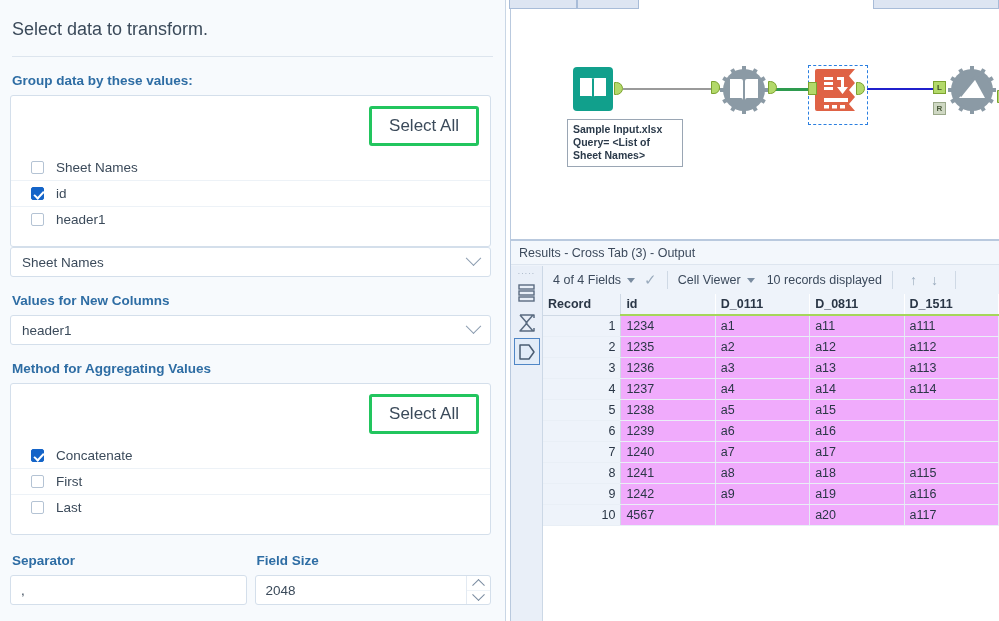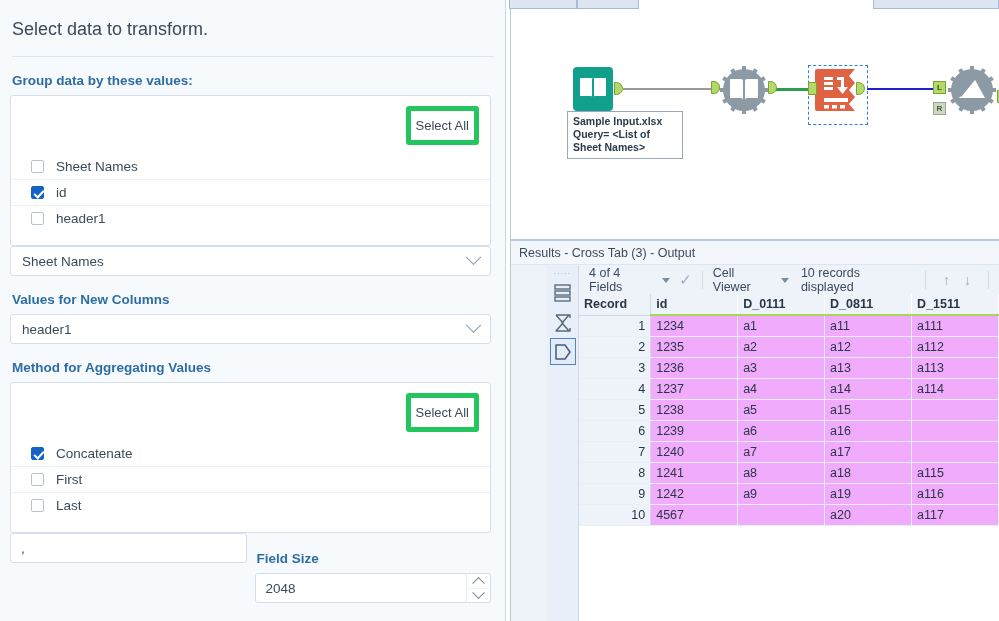--- a/index.html
+++ b/index.html
@@ -38,25 +38,25 @@
     background: #ffffff;
     border: 1px solid #d4dfeb;
     border-radius: 3px;
     position: relative;
   }
   .select-all-row {
     display: flex; justify-content: flex-end;
     padding: 10px 11px 8px 0;
   }
   .select-all-btn {
-    font-size: 13px; color: #3b4a5a;
-    background: #ffffff;
-    border: 5px solid #22c55e;
+    font-size: 17px; color: #3b4a5a;
+    background: #ffffff;
+    border: 3px solid #22c55e;
     border-radius: 3px;
-    padding: 7px 5px;
+    padding: 7px 17px;
     cursor: pointer;
   }
   .check-row {
     display: flex; align-items: center;
     height: 26px;
     padding-left: 20px;
     border-top: 1px solid #edf2f7;
     font-size: 13.5px; color: #3b4a5a;
     cursor: pointer;
   }
@@ -208,21 +208,21 @@
     background: #eef3fa;
     border-left: 1px solid #b9c9de;
     border-top: 1px solid #b9c9de;
   }
   #results-title {
     height: 24px; padding: 5px 0 4px 8px;
     font-size: 12.5px; color: #3c4a5c;
     background: #f3f7fc;
     border-bottom: 1px solid #dde5ef;
   }
-  #results-body { position: absolute; left: 0; top: 25px; right: 0; bottom: 0; display: flex; margin-left: 36px; }
+  #results-body { position: absolute; left: 0; top: 25px; right: 0; bottom: 0; display: flex; }
   #res-rail {
     width: 32px; background: #e9eff8;
     border-right: 1px solid #ccd8e6;
     padding-top: 3px;
     display: flex; flex-direction: column; align-items: center;
   }
   .rail-dots {
     width: 22px; height: 9px;
     display: flex; align-items: center; justify-content: center;
     letter-spacing: 1.2px; color: #9aa9bb; font-size: 7px;
@@ -354,20 +354,21 @@
         </div>
         <div class="check-row">
           <span class="cb"></span>
           <span>Last</span>
         </div>
       </div>
     </div>
 
     <div class="two-col">
       <div>
+        <div class="sub-label">Separator</div>
         <div class="text-input">
           <span>,</span>
         </div>
       </div>
       <div>
         <div class="sub-label">Field Size</div>
         <div class="spin-wrap">
           <div class="spin-val">2048</div>
           <div class="spin-btns">
             <div class="spin-b">
@@ -402,21 +403,21 @@
         <div class="tool-input">
           <svg class="book-svg" viewBox="0 0 30 26">
             <path d="M2 2 h11 a2 2 0 0 1 2 2 v18 a2 2 0 0 0 -2 -2 H2 Z" fill="#ffffff"></path>
             <path d="M28 2 h-11 a2 2 0 0 0 -2 2 v18 a2 2 0 0 1 2 -2 H28 Z" fill="#ffffff"></path>
             <rect x="14" y="3" width="2" height="19" fill="#11a08c"></rect>
           </svg>
         </div>
         <div class="anchor out" style="left:41px; top:15px;"></div>
       </div>
 
-      <div class="anno-box" style="left:56px; top:102px; width:116px;">Sample Input.xlsx
+      <div class="anno-box" style="left:56px; top:110px; width:116px;">Sample Input.xlsx
 Query= &lt;List of
 Sheet Names&gt;</div>
 
       <div class="node" style="left:208px; top:56px;">
         <div class="anchor in" style="left:-8px; top:16px; border-radius:0 6px 6px 0;"></div>
         <svg width="50" height="50" viewBox="0 0 50 50">
           <g fill="#8b9aa5">
             <circle cx="25" cy="25" r="21"></circle>
             <g>
               <rect x="23" y="1" width="4" height="6"></rect>

